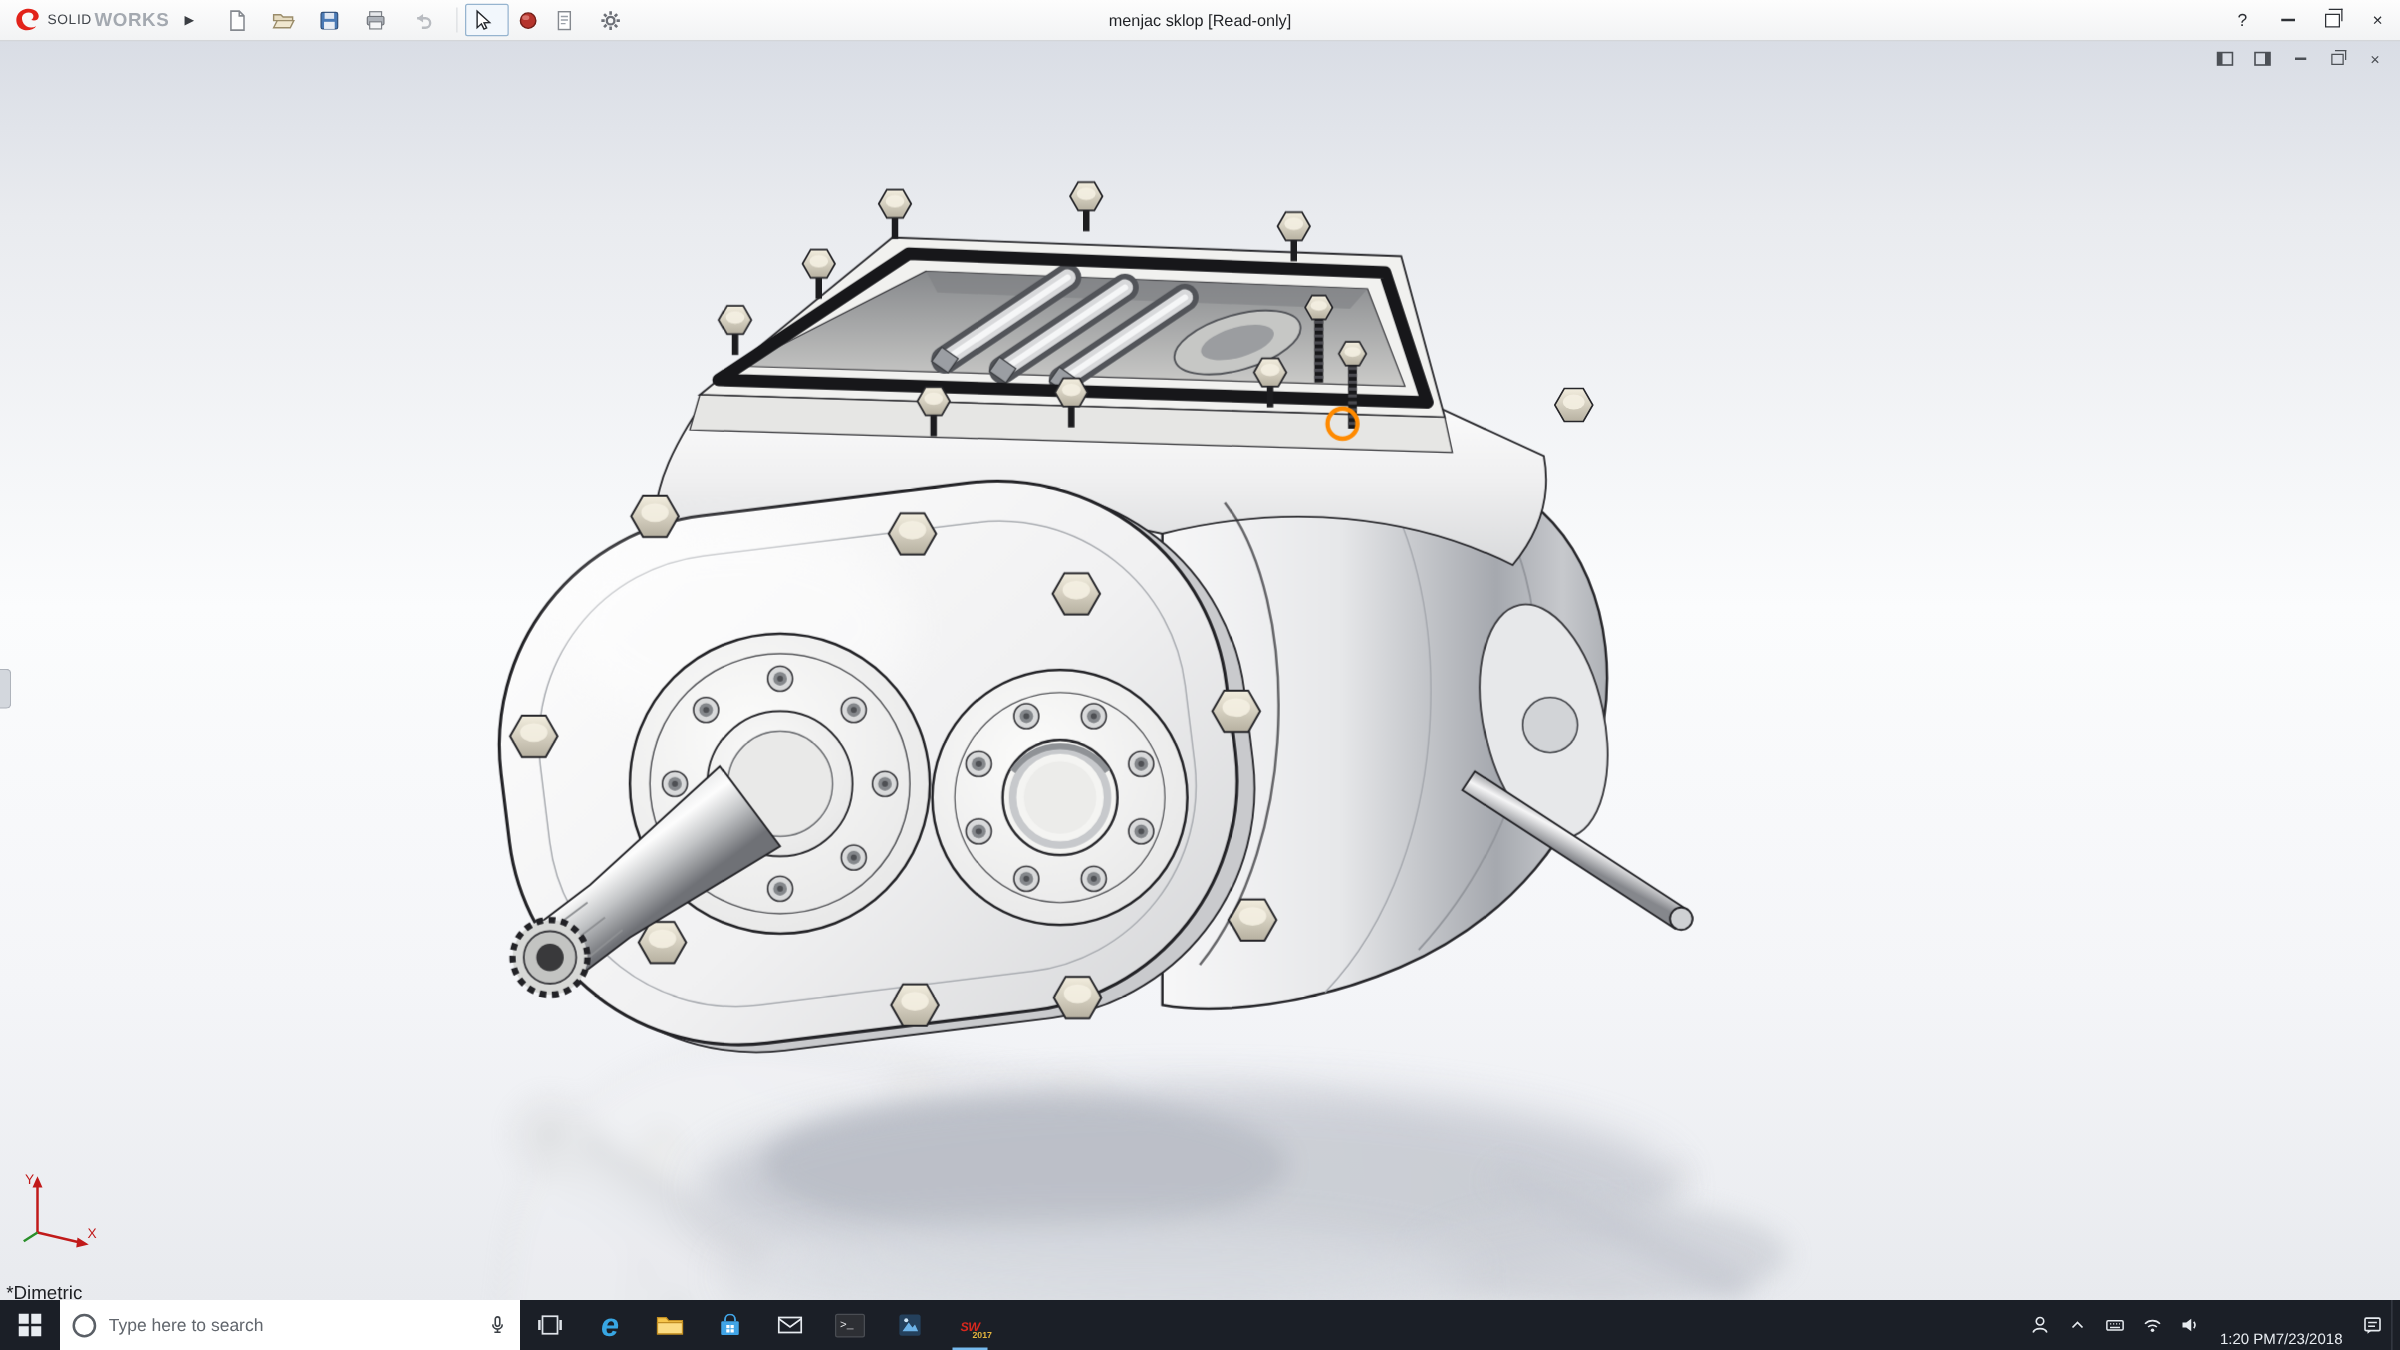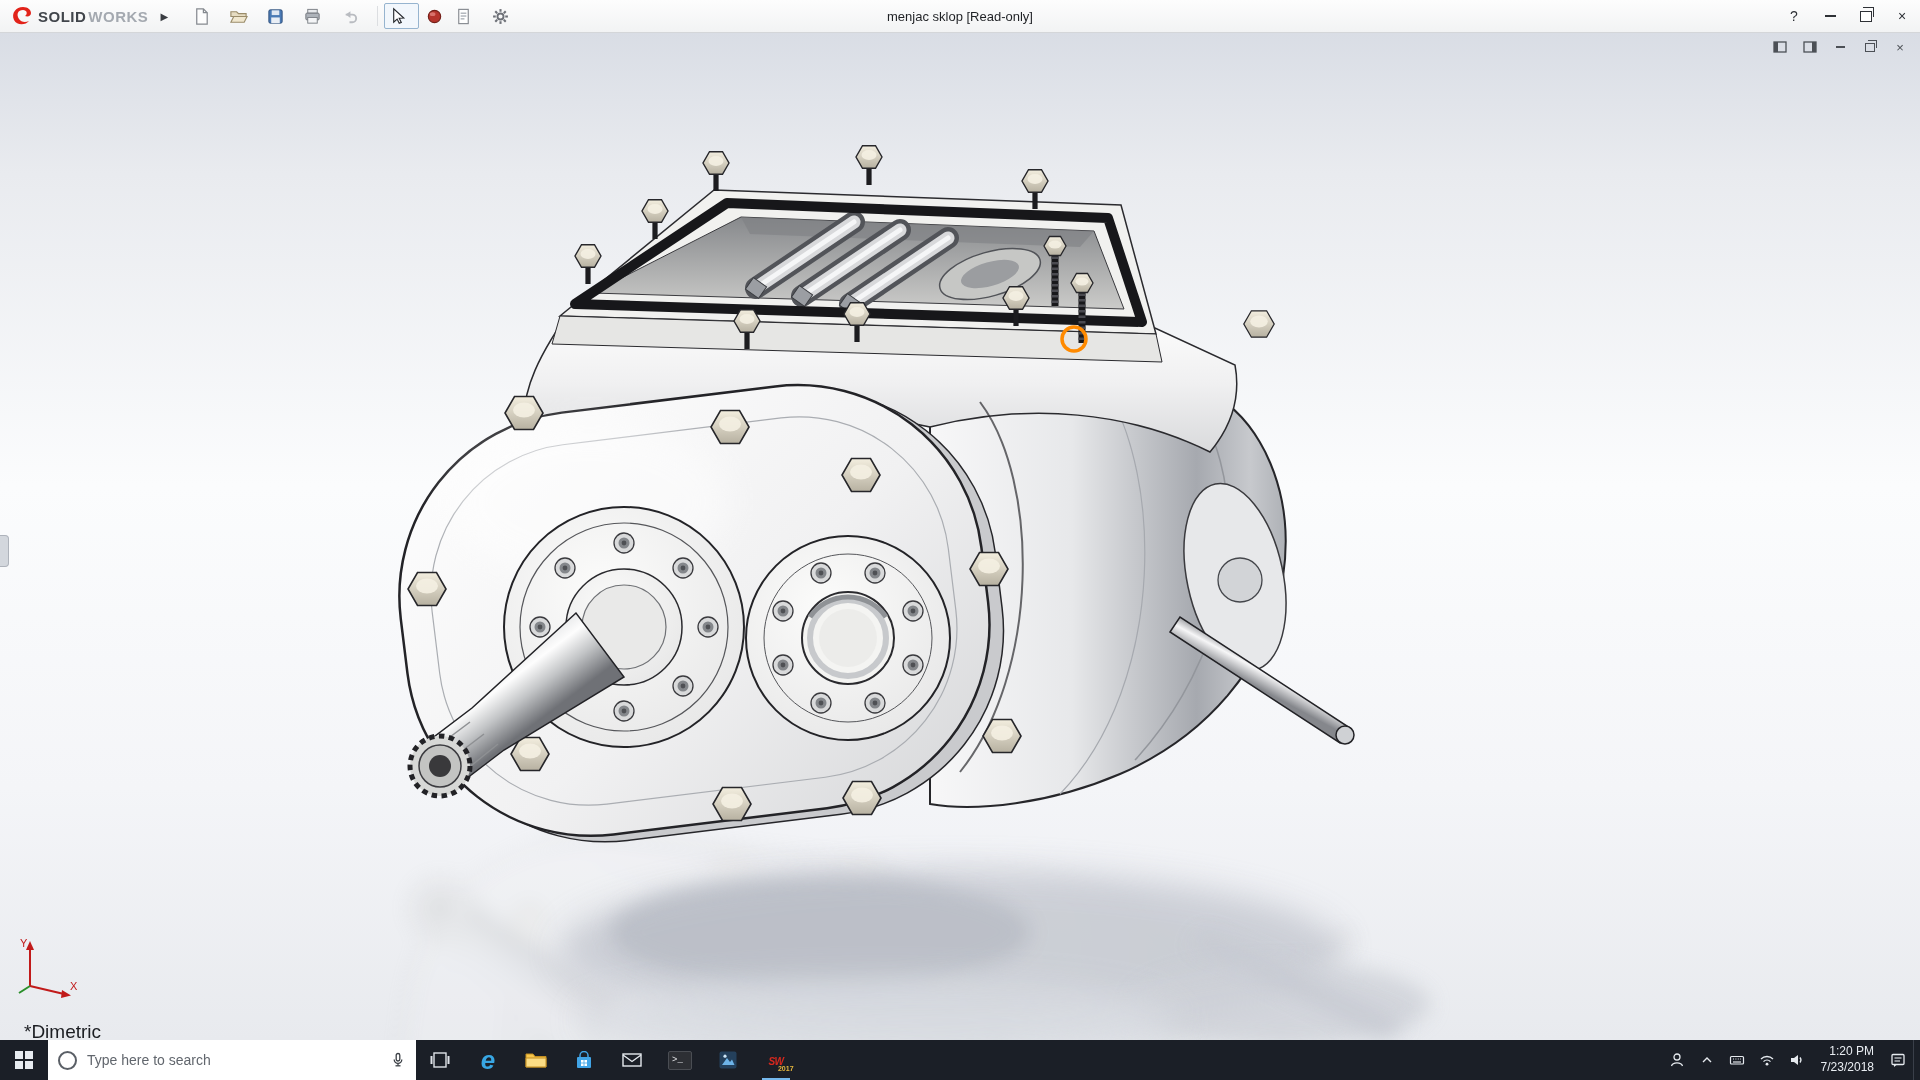--- a/index.html
+++ b/index.html
@@ -6,21 +6,21 @@
     font-family:"Liberation Sans",sans-serif;user-select:none;}
   button{border:none;background:transparent;padding:0;margin:0;font-family:inherit;cursor:default;}
 
   
   .titlebar{position:absolute;top:0;left:0;right:0;height:32px;
     background:linear-gradient(#fdfdfd,#f2f3f4);border-bottom:1px solid #d4d6d9;
     display:flex;align-items:center;z-index:30;}
   .tb-left{display:flex;align-items:center;height:100%;}
   .logo{display:flex;align-items:center;gap:4px;padding:0 6px 0 10px;}
   .logo-mark{width:24px;height:24px;}
-  .wm-solid{font-size:15px;font-weight:700;color:#41454b;letter-spacing:.5px;text-align:right;}
+  .wm-solid{font-size:11px;font-weight:400;color:#41454b;letter-spacing:.5px;text-align:right;}
   .wm-works{font-size:15px;font-weight:700;color:#a4a9b0;letter-spacing:.5px;margin-left:-2px;}
   .flyout{font-size:10px;color:#3a3d42;width:20px;height:24px;margin-right:14px;}
   .toolbar{display:flex;align-items:center;height:100%;gap:2px;}
   .tbtn{display:flex;align-items:center;height:24px;padding:0 3px;border:1px solid transparent;border-radius:2px;}
   .tbtn.active{background:#f2f7fc;border:1px solid #96b4cf;}
   .ticon{width:19px;height:19px;}
   .caret{width:0;height:0;border-left:3.5px solid transparent;border-right:3.5px solid transparent;
     border-top:4px solid #5d6artificial;border-top-color:#5d6066;margin-left:2px;}
   .tsep{width:1px;height:20px;background:#dcdee1;margin:0 4px;}
   .tb-title{position:absolute;left:50%;transform:translateX(-50%);font-size:13px;color:#1f2125;white-space:nowrap;}
@@ -39,21 +39,21 @@
   .docwin{position:absolute;top:5px;right:8px;display:flex;gap:6px;z-index:5;}
   .docwin button{width:24px;height:20px;display:flex;align-items:center;justify-content:center;color:#4c5056;font-size:13px;}
   .docwin .glyph-min{width:9px;background:#4c5056;}
   .docwin .glyph-restore{width:8px;height:7px;border-color:#4c5056;background:transparent;}
   .docwin .glyph-restore::before{border-color:#4c5056;left:2px;top:-4px;width:8px;height:7px;}
   .pane-ico{width:14px;height:12px;}
   .panel-handle{position:absolute;left:0;top:503px;width:8px;height:30px;background:#d3d7dd;
     border:1px solid #aeb3bb;border-left:none;border-radius:0 4px 4px 0;display:flex;align-items:center;justify-content:center;}
   .panel-handle::before{content:"";width:0;height:0;border-top:3px solid transparent;border-bottom:3px solid transparent;border-right:4px solid #6e7joy4;border-right-color:#6e737b;}
   .triad{position:absolute;left:14px;bottom:36px;width:70px;height:70px;}
-  .orientation{position:absolute;left:24px;bottom:-3px;font-size:19px;color:#1c1e22;margin-top:20px;}
+  .orientation{position:absolute;left:5px;bottom:-3px;font-size:15px;color:#1c1e22;margin-top:20px;}
 
   
   .taskbar{position:absolute;left:0;right:0;bottom:0;height:40px;background:#1b1f27;
     display:flex;align-items:stretch;z-index:40;}
   .tk-btn{width:48px;display:flex;align-items:center;justify-content:center;position:relative;}
   .tk-btn.start{width:48px;}
   .win-logo{display:grid;grid-template-columns:8px 8px;grid-template-rows:8px 8px;gap:1.5px;}
   .win-logo i{background:#e8ecf1;}
   .searchbox{width:348px;background:#ffffff;display:flex;align-items:center;gap:8px;padding:0 10px;}
   .cortana-ring{width:15px;height:15px;border:2px solid #5a5f66;border-radius:50%;flex:none;}
@@ -63,21 +63,21 @@
   .edge-e{font-size:26px;font-weight:700;color:#38a6e3;line-height:1;font-style:italic;}
   .cmd-tile{width:24px;height:19px;background:#2d2f34;border:1px solid #4a4d53;border-radius:2px;
     color:#e8e9ec;font-family:"Liberation Mono",monospace;font-size:9px;display:flex;align-items:center;padding-left:3px;box-sizing:border-box;}
   .sw-tile{position:relative;display:block;}
   .sw-tile b{color:#d6281e;font-size:10px;font-style:italic;letter-spacing:-.5px;}
   .sw-tile i{position:absolute;right:-10px;bottom:-4px;font-size:7px;font-style:normal;color:#e6b73e;font-weight:700;}
   .tk-btn.running::after{content:"";position:absolute;left:10px;right:10px;bottom:0;height:2.5px;background:#76b9ed;}
   .tk-spacer{flex:1;}
   .tray-btn{width:30px;display:flex;align-items:center;justify-content:center;}
   .tray-btn svg{width:16px;height:16px;}
-  .clock{display:flex;flex-direction:column;align-items:flex-end;justify-content:center;
+  .clock{display:flex;flex-direction:row;align-items:flex-end;justify-content:center;
     color:#e9edf2;font-size:12px;line-height:1.3;padding:0 9px;}
   .show-desktop{width:6px;border-left:1px solid #3a3f49;}
 </style>
 </head>
 <body>
 
 <header class="titlebar">
   <div class="tb-left">
     <div class="logo">
       <svg class="logo-mark" viewBox="0 0 24 24">

